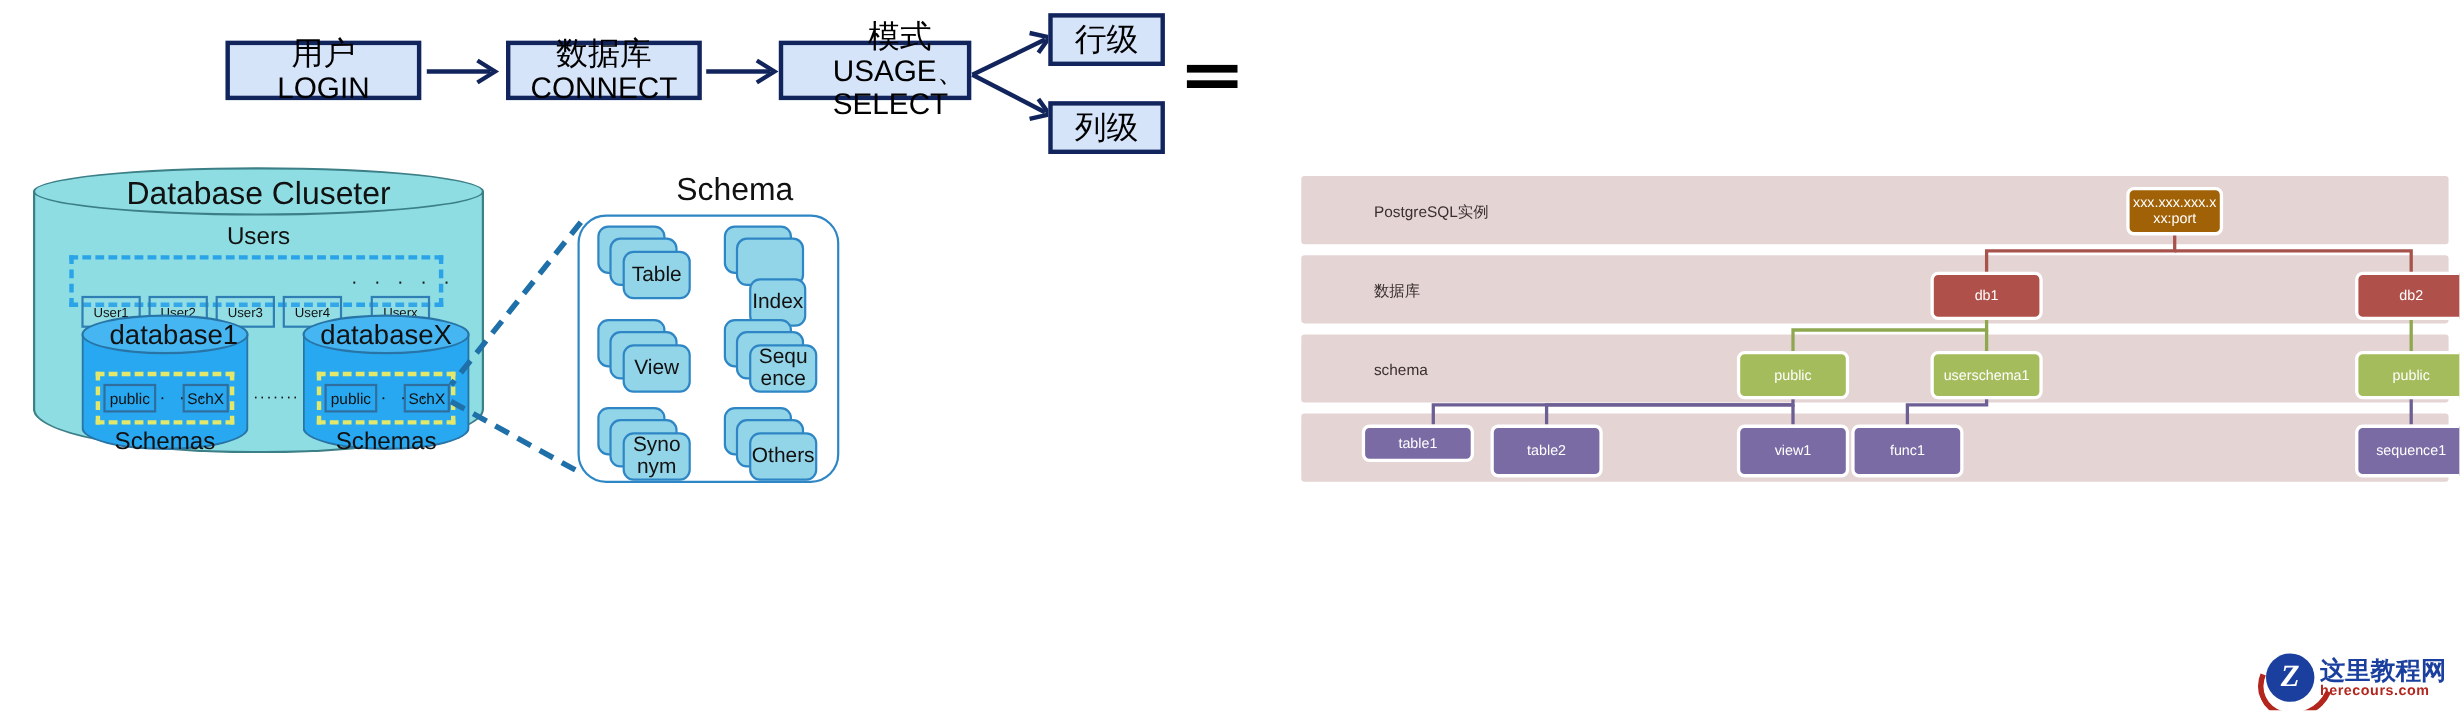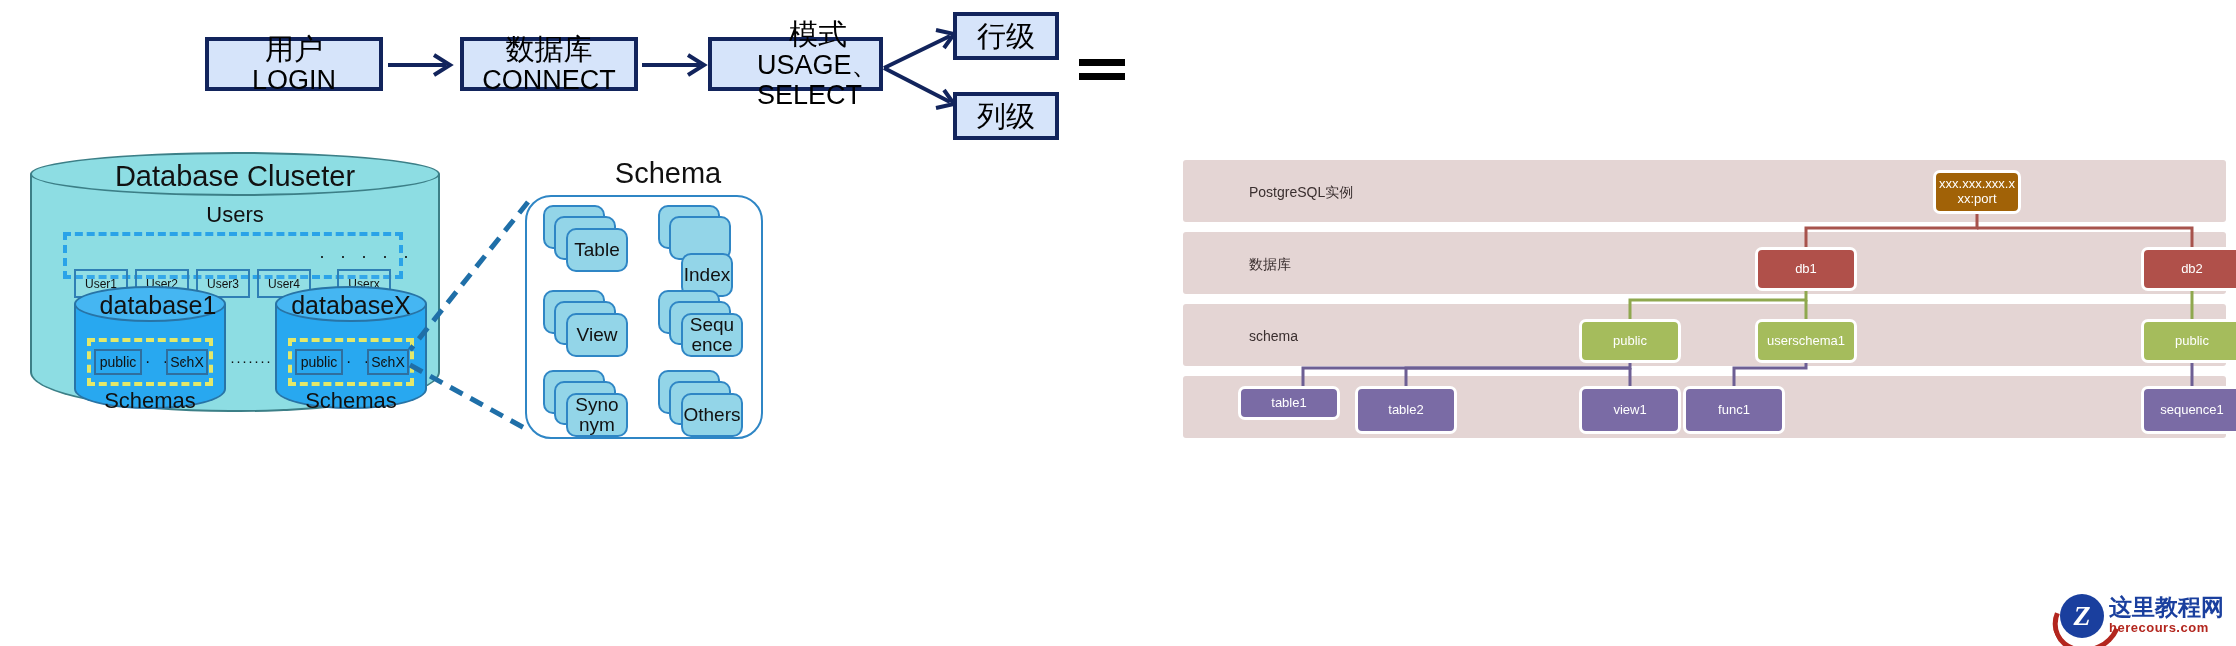--- a/index.html
+++ b/index.html
@@ -65,21 +65,21 @@
 
   
   #wm{position:absolute;display:flex;align-items:center;gap:5px;}
   #wm .zmark{width:44px;height:44px;border-radius:50%;background:#1a3f9e;color:#fff;
              display:flex;align-items:center;justify-content:center;font-size:28px;font-weight:bold;
              font-style:italic;font-family:"Liberation Serif",serif;position:relative;}
   #wm .swoosh{position:absolute;left:-8px;top:-4px;width:60px;height:52px;border:5px solid #b3261e;
               border-radius:50%;border-right-color:transparent;border-top-color:transparent;
               transform:rotate(-25deg);}
   #wm .wtext{display:flex;flex-direction:column;line-height:1.0;}
-  #wm .wcn{font-size:23px;font-weight:bold;color:#1a3f9e;font-family:Liberation Mono, monospace;}
+  #wm .wcn{font-size:23px;font-weight:bold;color:#1a3f9e;font-family:Liberation Sans, sans-serif;}
   #wm .wen{font-size:13px;font-weight:bold;color:#b3261e;letter-spacing:.5px;}
 </style>
 </head>
 <body>
 
 <div id="canvas">
 
   <div class="flowbox" style="left:205px;top:37px;width:178px;height:54px;">
     <span class="l1">用户</span>
     <span class="l2">LOGIN</span>

